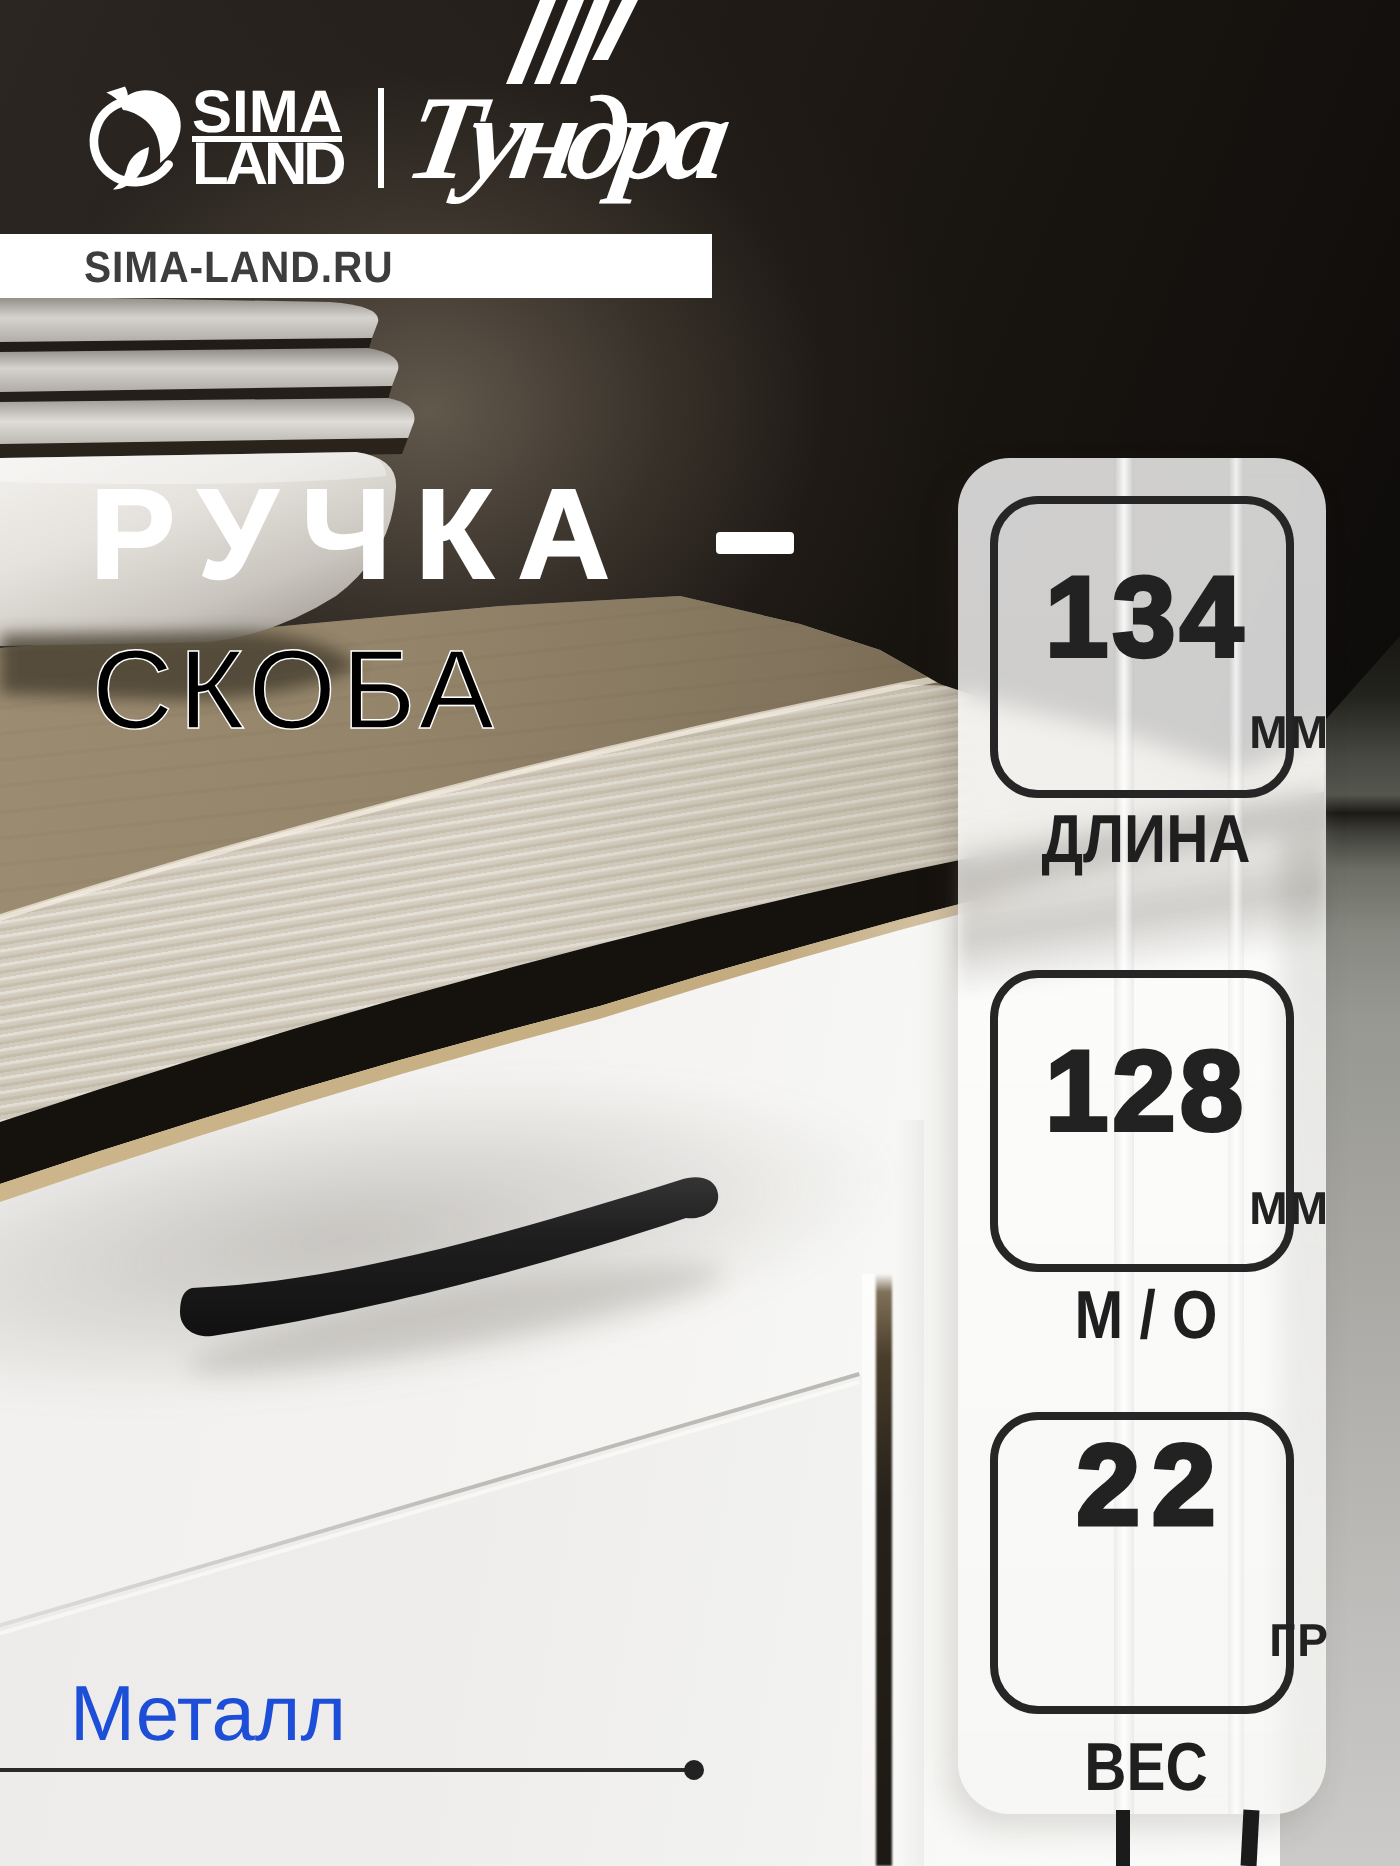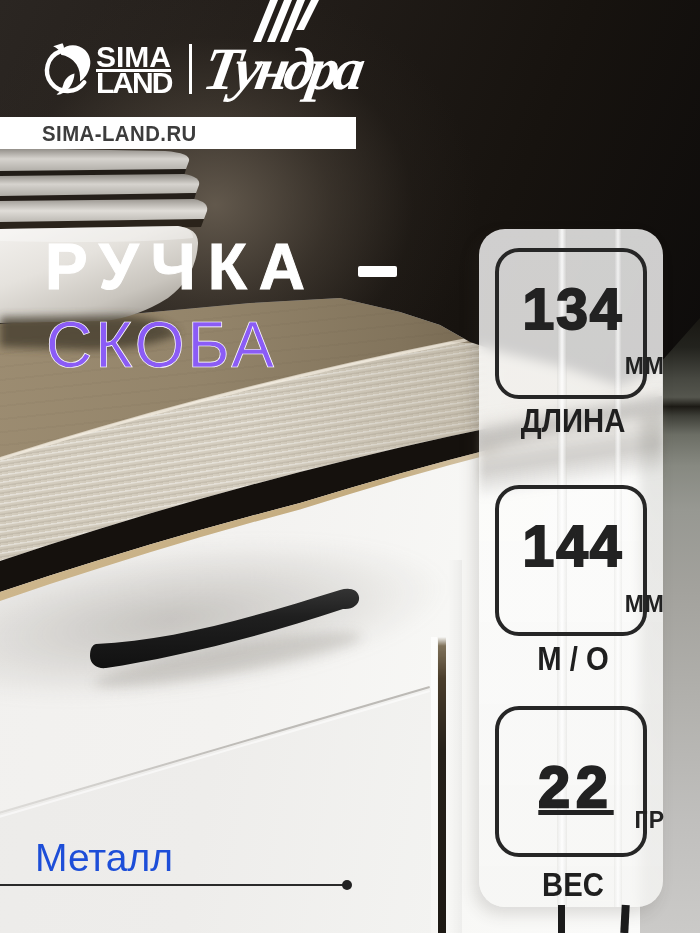--- a/index.html
+++ b/index.html
@@ -48,21 +48,21 @@
 
   
   .plates{left:0;top:0;width:700px;height:933px;}
 
   
   .handleshadow{left:92px;top:646px;width:272px;height:28px;border-radius:50%;
     background:rgba(100,95,85,0.20);filter:blur(6px);transform:rotate(-10deg);}
 
   
   .t1{left:45px;top:228px;width:500px;color:#fff;font-weight:bold;font-size:64px;line-height:78px;letter-spacing:12px;-webkit-text-stroke:1px #fff;}
-  .t2{left:46px;top:306px;width:500px;color:#8b5cf6;font-weight:normal;font-size:64px;line-height:78px;letter-spacing:3px;-webkit-text-stroke:0.7px #fff;}
+  .t2{left:46px;top:306px;width:500px;color:#000000;font-weight:normal;font-size:56px;line-height:78px;letter-spacing:3px;-webkit-text-stroke:0.7px #fff;}
 
   
   .bar{left:0;top:117px;width:356px;height:32px;background:#ffffff;}
   .bartext{left:42px;top:121px;font-size:22px;font-weight:bold;color:#3d3d3d;letter-spacing:0.5px;transform:scaleX(0.925);transform-origin:left top;}
 
   
   .metal{left:35px;top:836px;font-size:39px;color:#1d4ed8;}
   .mline{left:0;top:884px;width:347px;height:2px;background:#2a2a2a;}
   .mdot{left:342px;top:880px;width:10px;height:10px;border-radius:50%;background:#222;}
 
@@ -194,23 +194,23 @@
 
   <div class="panel">
     <div style="left:0;top:150px;width:184px;height:120px;background:linear-gradient(172deg, rgba(0,0,0,0) 22%, rgba(160,152,138,0.22) 45%, rgba(105,99,90,0.30) 62%, rgba(0,0,0,0) 83%);filter:blur(4px);"></div>
     <div class="pstreak1"></div>
     <div class="pstreak2"></div>
     <div class="box b1"></div>
     <div class="num" style="top:52px;">134</div>
     <div class="unit" style="top:126px;">ММ</div>
     <div class="plabel" style="top:174px;">ДЛИНА</div>
     <div class="box b2"></div>
-    <div class="num" style="top:289px;">144</div>
+    <div class="num" style="top:289px;">128</div>
     <div class="unit" style="top:364px;">ММ</div>
     <div class="plabel" style="top:412px;">М / О</div>
     <div class="box b3"></div>
-    <div class="num" style="top:530px;letter-spacing:6px;left:5px;text-decoration:underline;-webkit-text-stroke:2.4px #222;">22</div>
+    <div class="num" style="top:486px;letter-spacing:6px;left:5px;-webkit-text-stroke:2.4px #222;">22</div>
     <div class="unit" style="top:580px;">ГР</div>
     <div class="plabel" style="top:638px;">ВЕС</div>
   </div>
   <div class="leg1"></div>
   <div class="leg2"></div>
 </div>
 
 </body></html>

